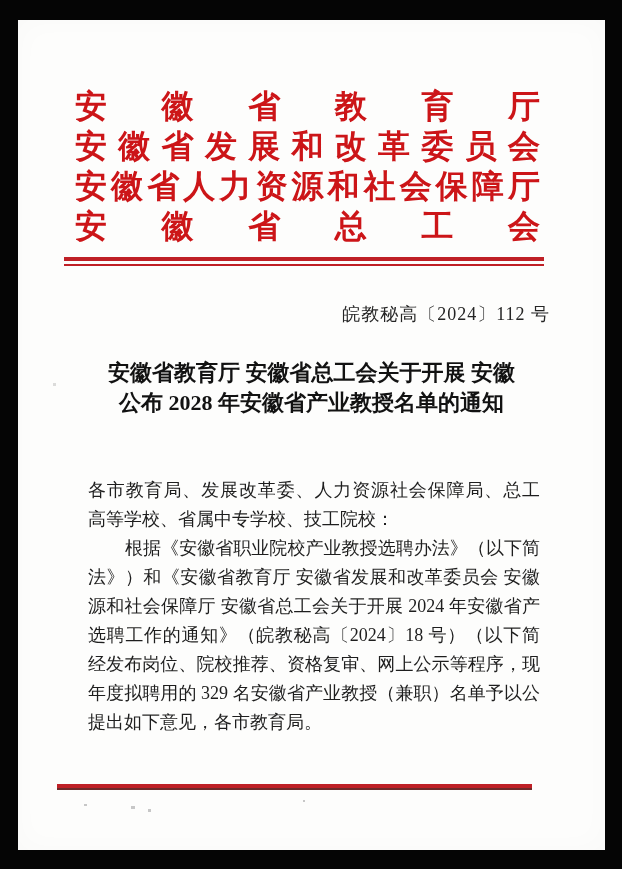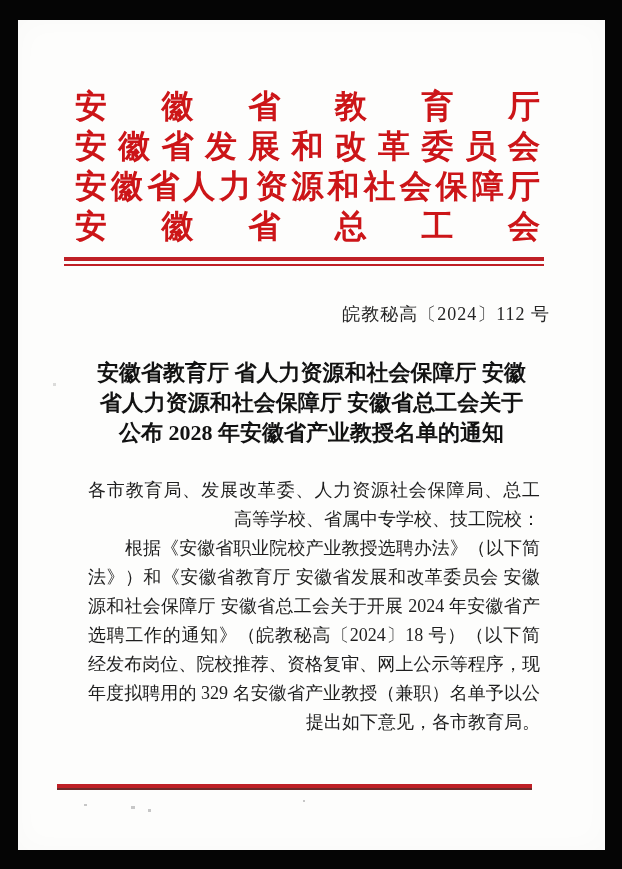--- a/index.html
+++ b/index.html
@@ -62,21 +62,21 @@
   }
   .title-line { height: 30px; white-space: nowrap; }
   
   .body-text {
     position: absolute;
     top: 456px; left: 70px; width: 452px;
     font-size: 18px;
     line-height: 29px;
     color: #1e1e1e;
   }
-  .body-line { height: 29px; white-space: nowrap; text-align: right; }
+  .body-line { height: 29px; white-space: nowrap; }
   .body-line.fill {
     white-space: normal;
     text-align: justify;
     text-align-last: justify;
     overflow: hidden;
   }
   .body-line.indent { text-indent: 37px; }
   
   .rule-bottom { position: absolute; top: 764px; left: 39px; width: 475px; }
   .rule-bottom .thick { height: 4px; background: var(--rule_red, #bf2026); }
@@ -148,22 +148,21 @@
 
     <div class="rule-top">
       <div class="thick"></div>
       <div class="gap"></div>
       <div class="thin"></div>
     </div>
 
     <div class="doc-number">皖教秘高〔2024〕112 号</div>
 
     <div class="title">
-      <div class="title-line">安徽省教育厅 省人力资源和社会保障厅 安徽</div>
-      <div class="title-line">省人力资源和社会保障厅 安徽省总工会关于</div>
+      <div class="title-line">安徽省教育厅 安徽省总工会关于开展 安徽</div>
       <div class="title-line">公布 2028 年安徽省产业教授名单的通知</div>
     </div>
 
     <div class="body-text">
       <div class="body-line fill">各市教育局、发展改革委、人力资源社会保障局、总工会，有关</div>
       <div class="body-line">高等学校、省属中专学校、技工院校：</div>
       <div class="body-line fill indent">根据《安徽省职业院校产业教授选聘办法》（以下简称《办</div>
       <div class="body-line fill">法》）和《安徽省教育厅 安徽省发展和改革委员会 安徽省人力资</div>
       <div class="body-line fill">源和社会保障厅 安徽省总工会关于开展 2024 年安徽省产业教授</div>
       <div class="body-line fill">选聘工作的通知》（皖教秘高〔2024〕18 号）（以下简称《通知》），</div>

